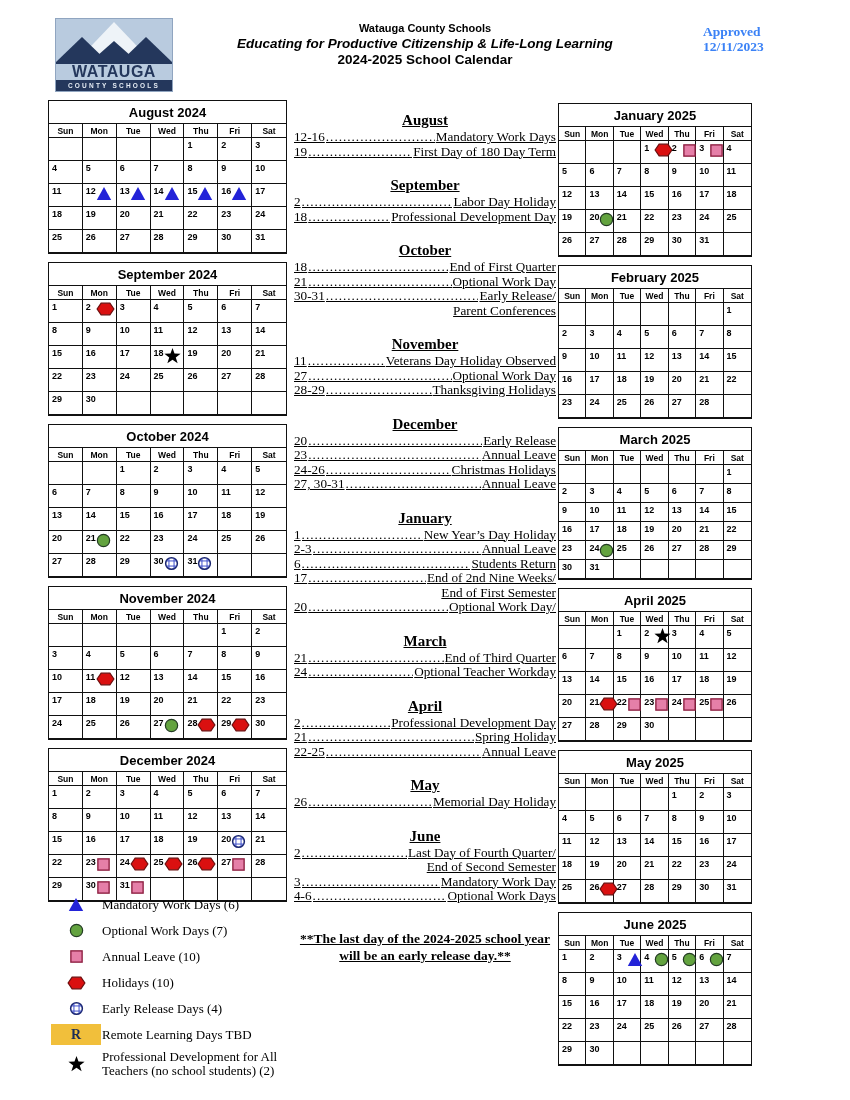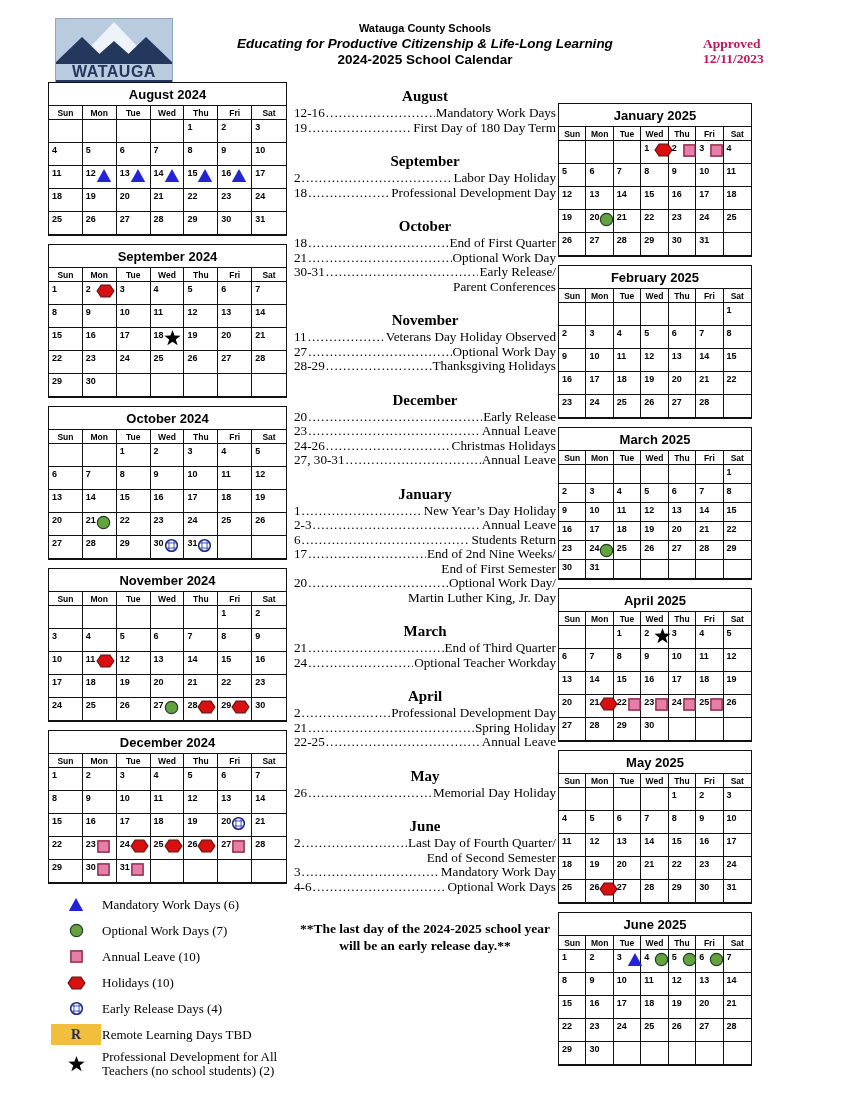--- a/index.html
+++ b/index.html
@@ -10,43 +10,43 @@
   #logo{position:absolute;left:55px;top:18px;width:118px;height:74px;background:#b9cbdf;
         border:1px solid #90a5c0;box-sizing:border-box;display:flex;flex-direction:column;}
   #logo svg{display:block;margin-top:3px;}
   .logo-word{color:#24375c;font-weight:bold;font-size:16px;text-align:center;line-height:15px;letter-spacing:.5px;border-radius:7px;}
   .logo-strip{background:#24375c;color:#e4ebf3;font-size:6.5px;letter-spacing:2.2px;text-align:center;
               padding:2px 0 2px;margin-top:1px;font-weight:bold;}
   #titles{position:absolute;left:0;top:20px;width:100%;text-align:center;line-height:16px;}
   .t1{font-weight:bold;font-size:11px;}
   .t2{font-weight:bold;font-style:italic;font-size:13.5px;text-align:center;}
   .t3{font-weight:bold;font-size:13.5px;}
-  #approved{position:absolute;left:703px;top:24px;color:#be185d;font-family:"Liberation Serif",serif;
-            font-weight:bold;font-size:13.5px;line-height:15px;margin-top:12px;}
+  #approved{position:absolute;left:703px;top:24px;color:#3b82f6;font-family:"Liberation Serif",serif;
+            font-weight:bold;font-size:13.5px;line-height:15px;}
 
   
-  #left-col{position:absolute;left:48px;top:82px;width:239px;}
+  #left-col{position:absolute;left:48px;top:100px;width:239px;}
   #right-col{position:absolute;left:558px;top:103px;width:194px;}
   .month{border:1.5px solid #111;background:#fff;margin-bottom:8px;box-sizing:border-box;}
   .mtitle{text-align:center;font-weight:bold;font-size:13px;padding:4px 0 3px;border-bottom:1.5px solid #111;}
   .grid{display:grid;grid-template-columns:repeat(7,1fr);}
   .dow{font-size:8.5px;font-weight:bold;text-align:center;padding:2px 0 1px;
        border-right:1px solid #111;border-bottom:1px solid #111;}
   .dow:nth-child(7n){border-right:none;}
   .cell{height:22px;border-right:1px solid #111;border-bottom:1px solid #111;position:relative;
         font-size:9px;font-weight:bold;}
   .compact .cell{height:18px;}
   .grid .cell:nth-child(7n){border-right:none;}
   .dnum{position:absolute;left:3px;top:2px;}
   .mark{position:absolute;left:13px;top:2px;}
   .mark svg{display:block;}
 
   
-  #mid-col{position:absolute;left:294px;top:88px;width:262px;font-family:"Liberation Serif",serif;
-           font-size:13.2px;}
+  #mid-col{position:absolute;left:294px;top:112px;width:262px;font-family:"Liberation Serif",serif;
+           font-size:13.2px;text-decoration:underline;}
   .msec{margin-bottom:18px;}
   .mhead{text-align:center;font-weight:bold;font-size:15px;margin-bottom:1px;}
   .entry{display:flex;line-height:14.5px;}
   .eday{white-space:nowrap;}
   .leader{flex:1;overflow:hidden;white-space:nowrap;margin:0 1px;}
   .leader::before{content:"..........................................................................................";letter-spacing:1px;}
   .edesc{white-space:nowrap;}
   .cont{text-align:right;line-height:14.5px;}
   #note{margin-top:26px;text-align:center;font-weight:bold;font-size:13.5px;line-height:17px;}
 
@@ -1613,21 +1613,20 @@
           <span class="eday">17</span>
           <span class="leader"></span>
           <span class="edesc">End of 2nd Nine Weeks/</span>
         </div>
         <div class="cont">End of First Semester</div>
         <div class="entry">
           <span class="eday">20</span>
           <span class="leader"></span>
           <span class="edesc">Optional Work Day/</span>
         </div>
-        <div class="cont">Martin Luther King, Jr. Day</div>
       </div>
       <div class="msec">
         <div class="mhead">March</div>
         <div class="entry">
           <span class="eday">21</span>
           <span class="leader"></span>
           <span class="edesc">End of Third Quarter</span>
         </div>
         <div class="entry">
           <span class="eday">24</span>

